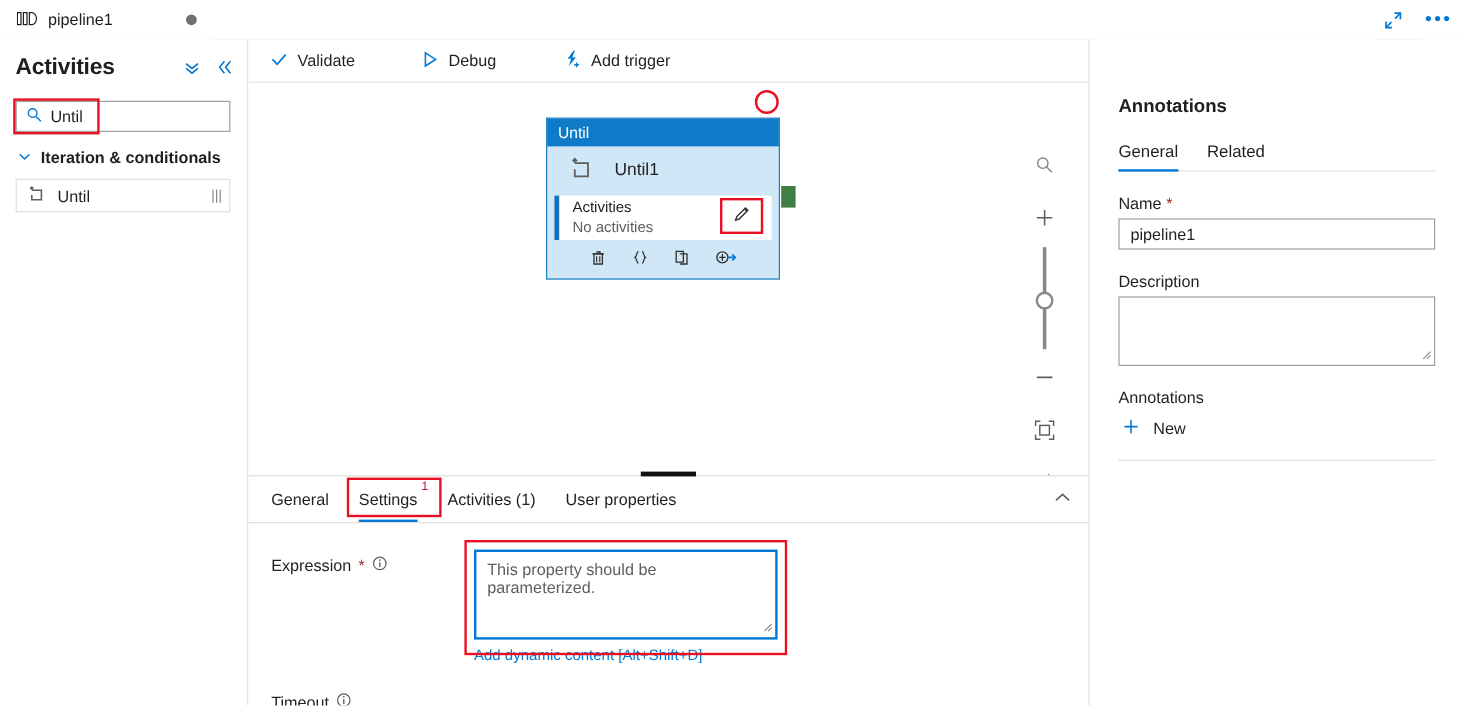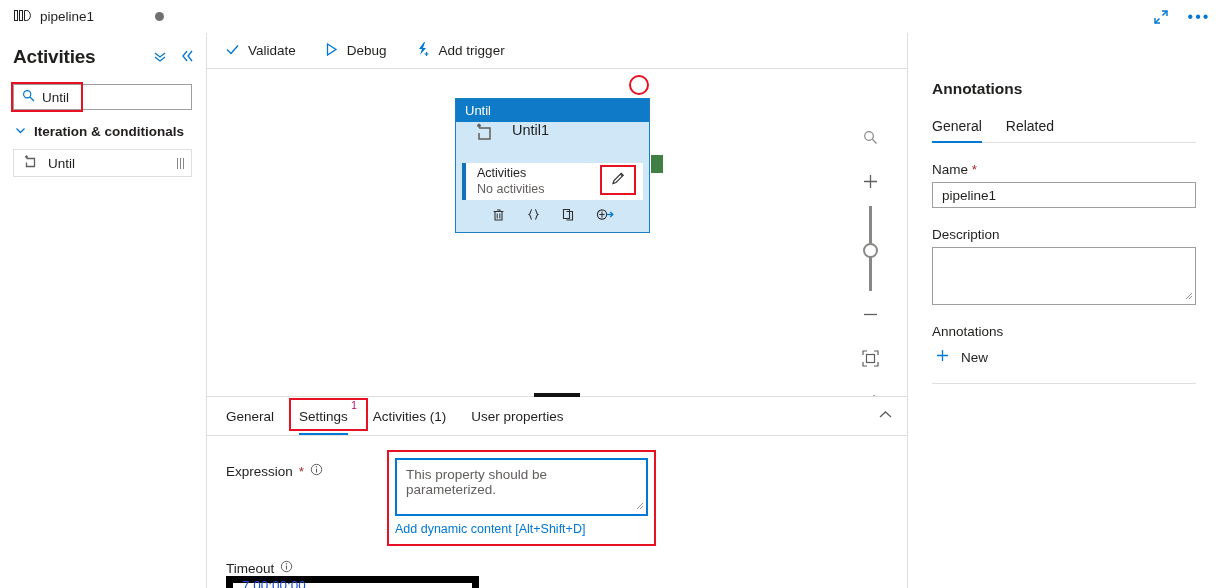--- a/index.html
+++ b/index.html
@@ -72,21 +72,21 @@
     box-sizing: border-box; background:#fff;
   }
   .act-item .nm { font-size: 13.5px; color:#201f1e; }
   .grip { margin-left: auto; display:flex; gap:2px; }
   .grip i { display:block; width:1px; height:11px; background:#8a8886; }
 
   
   .cmdbar {
     position: absolute; left: 207px; top: 33px; width: 1013px; height: 36px;
     background: #ffffff; border-bottom: 1px solid #e1dfdd; box-sizing: border-box;
-    display: flex; align-items: center;
+    display: flex; align-items: center; gap: 27px;
   }
   .cmd {
     display: flex; align-items: center; gap: 8px; height: 30px;
     padding: 0 10px; margin-left: 8px; font-size: 13.5px; color: #201f1e;
   }
   .cmdbar .right { margin-left: auto; display: flex; align-items: center; height: 36px; }
   .cmd-ico {
     width: 36px; height: 36px; display: flex; align-items: center; justify-content: center;
   }
   .cmd-ico.sel { background: #ebebeb; }
@@ -98,21 +98,21 @@
   }
   .node {
     position: absolute; left: 248px; top: 29px; width: 195px;
     border: 1px solid #1b7fc4; background: #cfe7f7; box-sizing: border-box;
   }
   .node-head {
     height: 23px; background: #0f7ac8; color: #ffffff;
     font-size: 13px; display: flex; align-items: center; padding-left: 9px;
   }
   .node-title {
-    height: 40px; display: flex; gap: 17px; padding-left: 18px;
+    height: 40px; display: flex; align-items: center; gap: 17px; padding-left: 18px;
     font-size: 14.5px; color: #201f1e;
   }
   .sub-card {
     position: relative; margin: 1px 6px 0 6px; background: #ffffff;
     height: 37px; display: flex; align-items: center;
   }
   .sub-accent { width: 4px; height: 37px; background: #1273ba; }
   .sub-text { margin-left: 11px; line-height: 1.25; }
   .sub-text .t1 { font-size: 12.5px; color: #201f1e; }
   .sub-text .t2 { font-size: 12.5px; color: #605e5c; }
@@ -183,21 +183,21 @@
     width: 169px; font-size: 13.5px; color: #201f1e;
     display: flex; align-items: center; gap: 6px; padding-top: 5px;
   }
   .req { color: #a4262c; }
   .expr-wrap { position: relative; }
   .expr-hl {
     position: absolute; left: -8px; top: -8px; width: 269px; height: 96px;
     border: 2px solid #e81123; box-sizing: border-box; pointer-events: none;
   }
   .expr-box {
-    width: 253px; height: 58px; border: 2px solid #0078d4; background: #fff;
+    width: 253px; height: 75px; border: 2px solid #0078d4; background: #fff;
     box-sizing: border-box; position: relative;
   }
   .expr-box .ph {
     padding: 7px 9px; font-size: 13.5px; color: #605e5c;
   }
   .resize-grip { position: absolute; right: 2px; bottom: 1px; }
   .dyn-link {
     margin-top: 6px; font-size: 12.5px; color: #0078d4;
   }
   .timeout-input {

